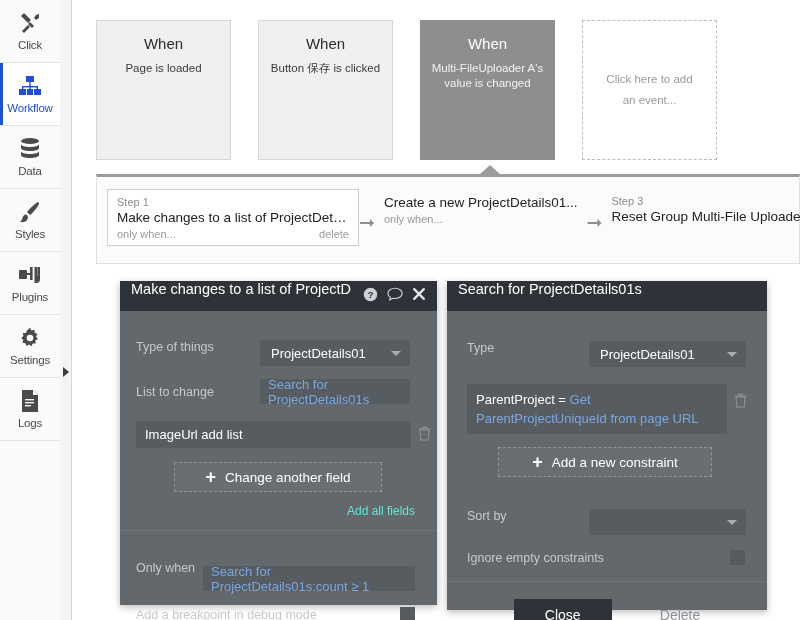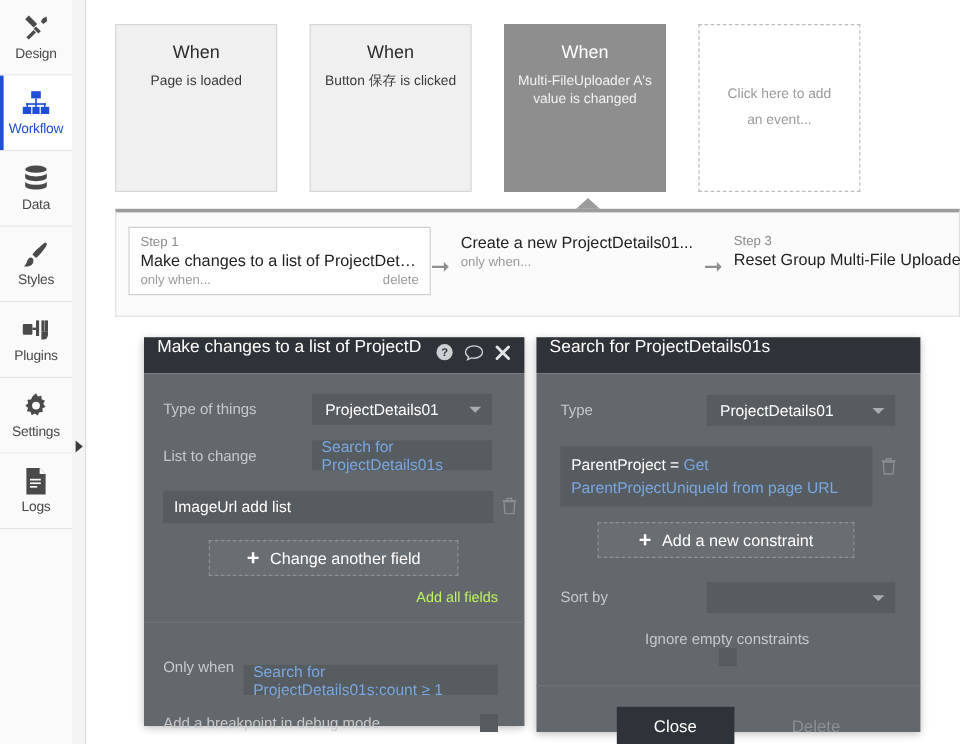--- a/index.html
+++ b/index.html
@@ -91,30 +91,30 @@
   }
   .dlg-title{font-size:14.5px;flex:1;white-space:nowrap;overflow:hidden;}
   .dlg-icons{display:flex;align-items:center;gap:9px;color:#cdd0d2;}
   .dlg-body{background:#63686c;}
   .row{display:flex;align-items:center;padding:0 0 0 16px;}
   .lab{font-size:12.5px;color:#c6c9cb;}
   .ctrl{
     background:#565c60;color:#ffffff;font-size:13px;
     display:flex;align-items:center;box-sizing:border-box;
   }
-  .sel-ctrl{justify-content:space-between;padding:0 9px 0 11px;height:26px;}
+  .sel-ctrl{justify-content:space-between;padding:0 9px 0 11px;height:26px;margin-top:12px;}
   .caret{width:0;height:0;border-left:5px solid transparent;border-right:5px solid transparent;border-top:5px solid #a9adaf;}
   .blue{color:#7aa7e0;}
   .dashbtn{
     border:1px dashed #8d9295;background:rgba(255,255,255,.045);
     color:#ffffff;font-size:13.5px;height:30px;
     display:flex;align-items:center;justify-content:center;gap:9px;box-sizing:border-box;
   }
   .plus{font-size:18px;line-height:14px;font-weight:700;}
-  .muted{color:#bef264;font-size:12px;text-align:center;}
+  .muted{color:#5eead4;font-size:12px;text-align:center;}
   .hr{height:1px;background:#71767a;}
   .chk{width:15px;height:15px;background:#555b5f;}
   .trash{color:#8a8f92;font-size:14px;}
   .btn-dark{
     background:#2d3338;color:#fff;font-size:14px;height:32px;
     display:flex;align-items:center;justify-content:center;
   }
   .btn-disabled{color:#8b9094;font-size:14px;}
 </style>
 </head>
@@ -126,21 +126,21 @@
     <span class="s-ico">
       <svg width="24" height="24" viewBox="0 0 24 24">
           <g fill="#4a4a4a">
         <path d="M3 5l3-3 7 7-3 3z"></path>
             <path d="M12 11l4 4-2 2-4-4z"></path>
         <path d="M21 3l-3 1-2 3 2 2 3-2z"></path>
             <path d="M4 20l6-6 2 2-6 6z"></path>
       </g>
         </svg>
     </span>
-    <span class="s-label">Design</span>
+    <span class="s-label">Click</span>
   </div>
 
   <div class="side-item active">
     <span class="s-ico">
       <svg width="24" height="22" viewBox="0 0 24 22">
           <g fill="#1f4fd8">
         <rect x="8" y="1" width="8" height="6"></rect>
         <rect x="1" y="14" width="7" height="6"></rect>
         <rect x="9" y="14" width="6" height="6"></rect>
         <rect x="16" y="14" width="7" height="6"></rect>
@@ -409,21 +409,21 @@
     </div>
 
     <div class="row" style="padding-top:20px;padding-left:20px;">
       <span class="lab" style="width:122px;">Sort by</span>
       <span class="ctrl sel-ctrl" style="width:157px;">
         <span></span>
         <span class="caret"></span>
       </span>
     </div>
 
-    <div style="display:flex;align-items:center;justify-content:space-between;padding:15px 22px 0 20px;flex-direction:column;">
+    <div style="display:flex;align-items:center;justify-content:space-between;padding:15px 22px 0 20px;">
       <span class="lab">Ignore empty constraints</span>
       <span class="chk"></span>
     </div>
 
     <div class="hr" style="margin-top:16px;"></div>
 
     <div style="display:flex;align-items:center;justify-content:center;gap:48px;padding-top:17px;">
       <span class="btn-dark" style="width:98px;">Close</span>
       <span class="btn-disabled">Delete</span>
     </div>

